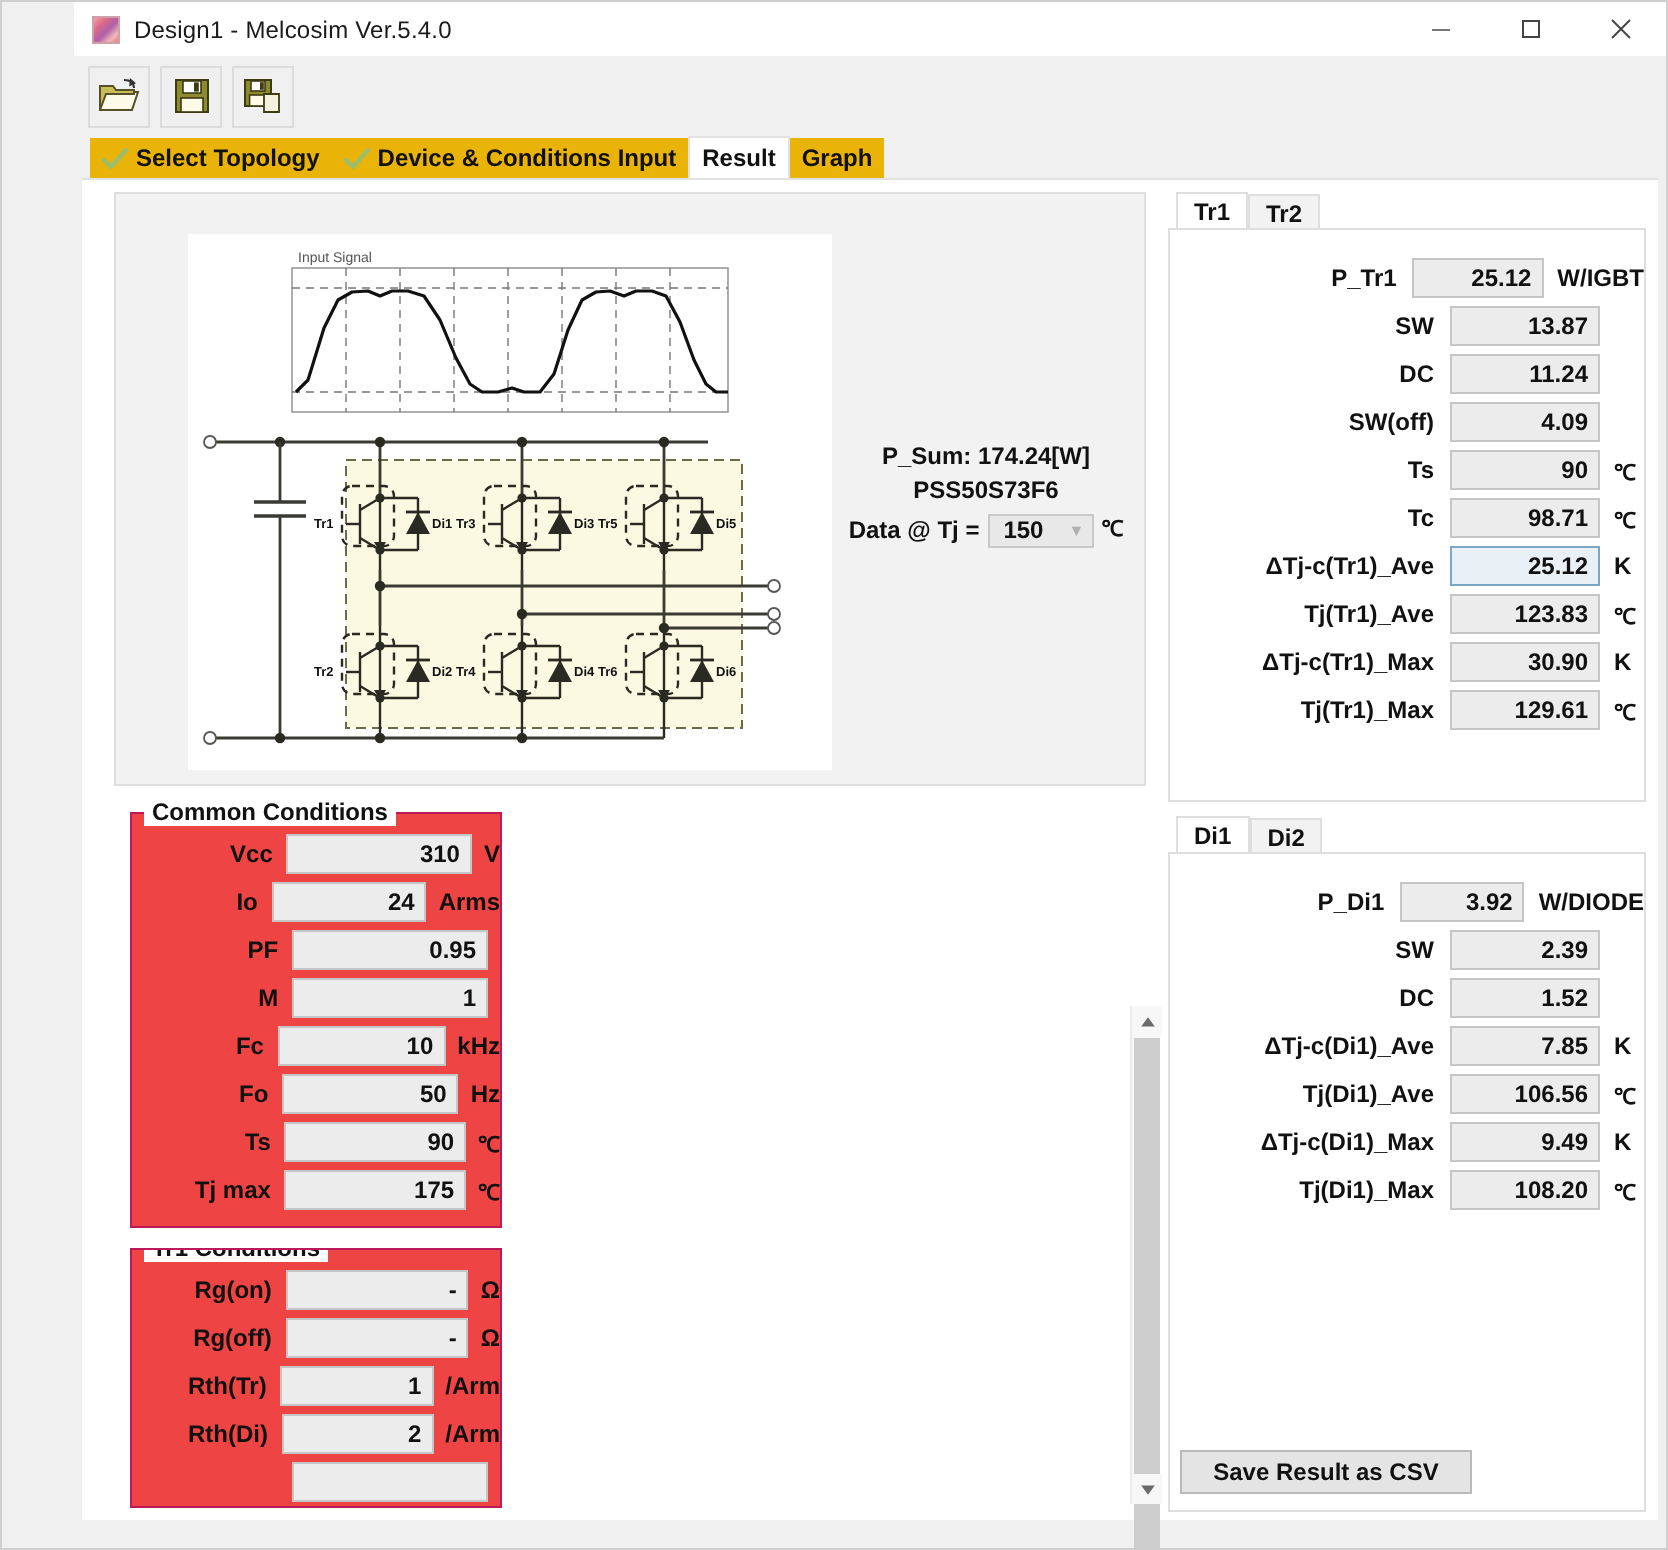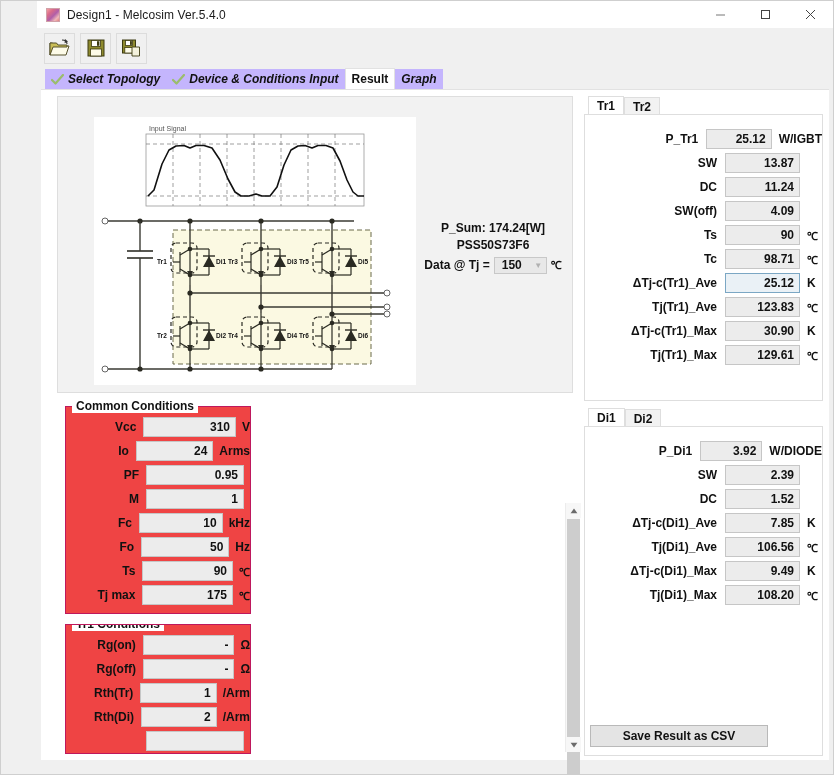--- a/index.html
+++ b/index.html
@@ -47,21 +47,21 @@
     padding-left:8px;position:relative;background:#f0f0f0;
   }
   .tab{
     height:20px;display:flex;align-items:center;gap:4px;padding:0 6px;
     font-size:12px;font-weight:bold;color:#111;box-sizing:border-box;
     background:#f0f0f0;
   }
   .tab.selected{
     background:#ffffff;border:1px solid #e2e2e2;border-bottom:none;height:21px;
   }
-  .tab.plain{background:#c4b5fd;font-style:italic;}
+  .tab.plain{background:#eab308;}
   .check{
     width:13px;height:11px;position:relative;flex:0 0 auto;
   }
   .check svg{display:block;}
   
   .content{
     flex:1 1 auto;position:relative;background:#ffffff;
     border-top:1px solid #e2e2e2;
     margin:0 4px 4px 4px;
   }
@@ -165,21 +165,21 @@
   }
   .r-box{
     width:75px;height:20px;background:#ececec;border:1px solid #c6c6c6;
     box-sizing:border-box;display:flex;align-items:center;justify-content:flex-end;
     padding-right:5px;font-size:12px;font-weight:bold;color:#111;
   }
   .r-box.focus{background:#eaf1f6;border:1px solid #7ba7c4;}
   .r-unit{padding-left:7px;font-size:12px;font-weight:bold;color:#111;}
   .r-unit.small{font-size:11px;}
   .csv-btn{
-    position:absolute;left:5px;bottom:8px;width:178px;height:22px;
+    position:absolute;left:5px;bottom:8px;width:146px;height:22px;
     background:#e4e4e4;border:1px solid #b9b9b9;box-sizing:border-box;
     display:flex;align-items:center;justify-content:center;
     font-size:12px;font-weight:bold;color:#111;
   }
 </style>
 </head>
 <body>
 
 <div class="window">
 

